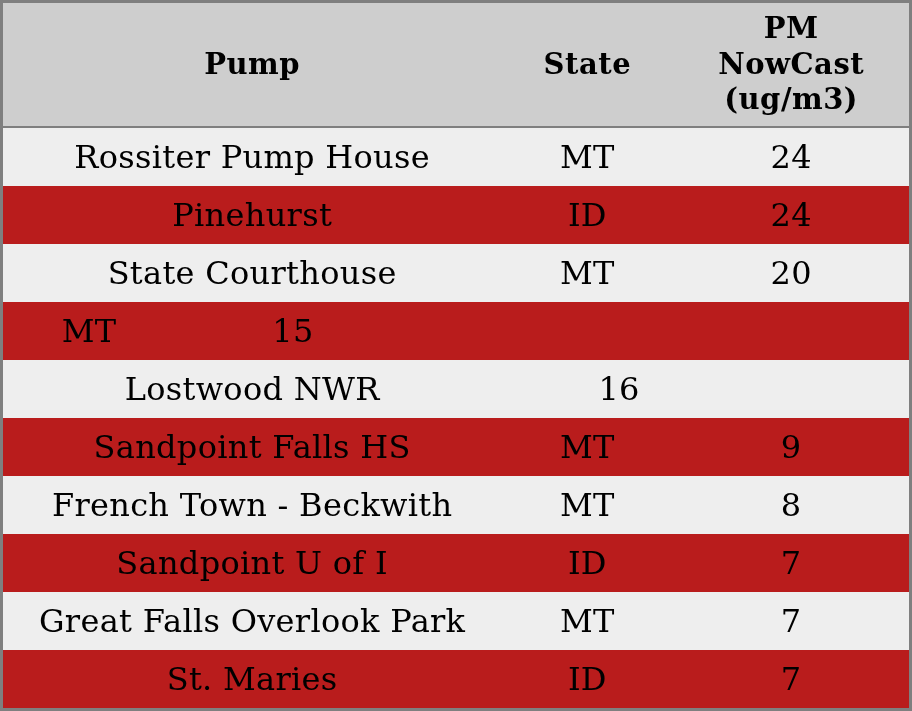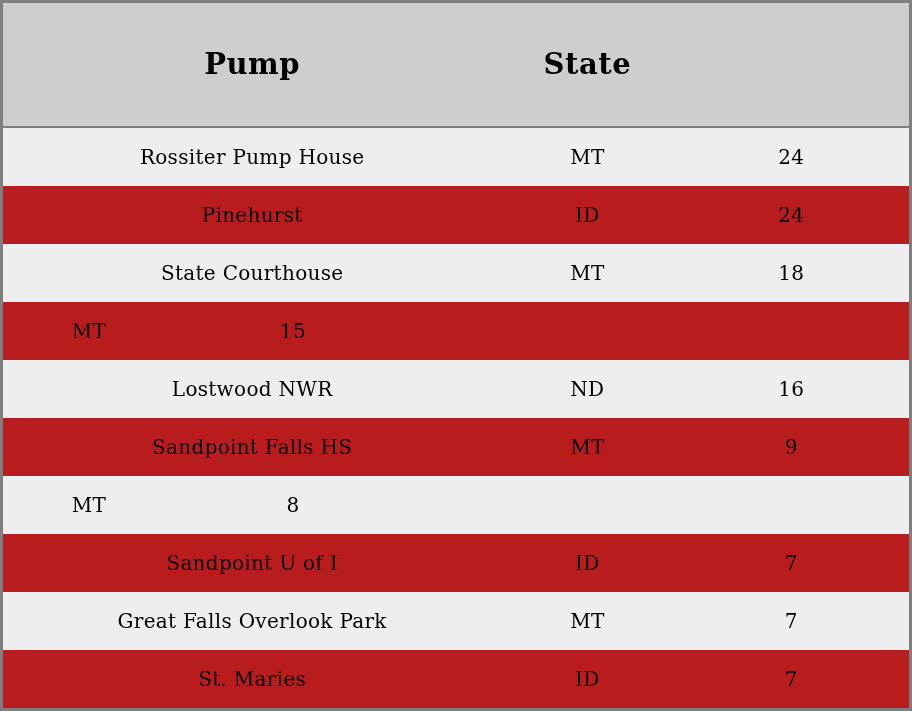--- a/index.html
+++ b/index.html
@@ -54,76 +54,79 @@
     align-items: stretch;
     background: #b91c1c;
   }
   .trow:nth-child(odd) { background: #eeeeee; }
 
   .tcell {
     display: flex;
     align-items: center;
     justify-content: center;
     text-align: center;
-    font-size: 20px;
+    font-size: 32px;
     letter-spacing: 0.3px;
   }
 </style>
 </head>
 <body>
 
 <div class="aq-table">
 
   <div class="header-row">
     <div class="hcell col-site">
       <span>Pump</span>
     </div>
     <div class="hcell col-state">
       <span>State</span>
+    </div>
+    <div class="hcell col-pm">
+      <span class="wrap-narrow">PM NowCast (ug/m3)</span>
     </div>
   </div>
 
   <div class="tbody">
 
     <div class="trow">
       <div class="tcell col-site">Rossiter Pump House</div>
       <div class="tcell col-state">MT</div>
       <div class="tcell col-pm">24</div>
     </div>
 
     <div class="trow">
       <div class="tcell col-site">Pinehurst</div>
       <div class="tcell col-state">ID</div>
       <div class="tcell col-pm">24</div>
     </div>
 
     <div class="trow">
       <div class="tcell col-site">State Courthouse</div>
       <div class="tcell col-state">MT</div>
-      <div class="tcell col-pm">18</div>
+      <div class="tcell col-pm">20</div>
     </div>
 
     <div class="trow">
       <div class="tcell col-state">MT</div>
       <div class="tcell col-pm">15</div>
     </div>
 
     <div class="trow">
       <div class="tcell col-site">Lostwood NWR</div>
-      <div class="tcell col-state">ND</div>
       <div class="tcell col-pm">16</div>
     </div>
 
     <div class="trow">
       <div class="tcell col-site">Sandpoint Falls HS</div>
       <div class="tcell col-state">MT</div>
       <div class="tcell col-pm">9</div>
     </div>
 
     <div class="trow">
+      <div class="tcell col-site">French Town - Beckwith</div>
       <div class="tcell col-state">MT</div>
       <div class="tcell col-pm">8</div>
     </div>
 
     <div class="trow">
       <div class="tcell col-site">Sandpoint U of I</div>
       <div class="tcell col-state">ID</div>
       <div class="tcell col-pm">7</div>
     </div>
 

